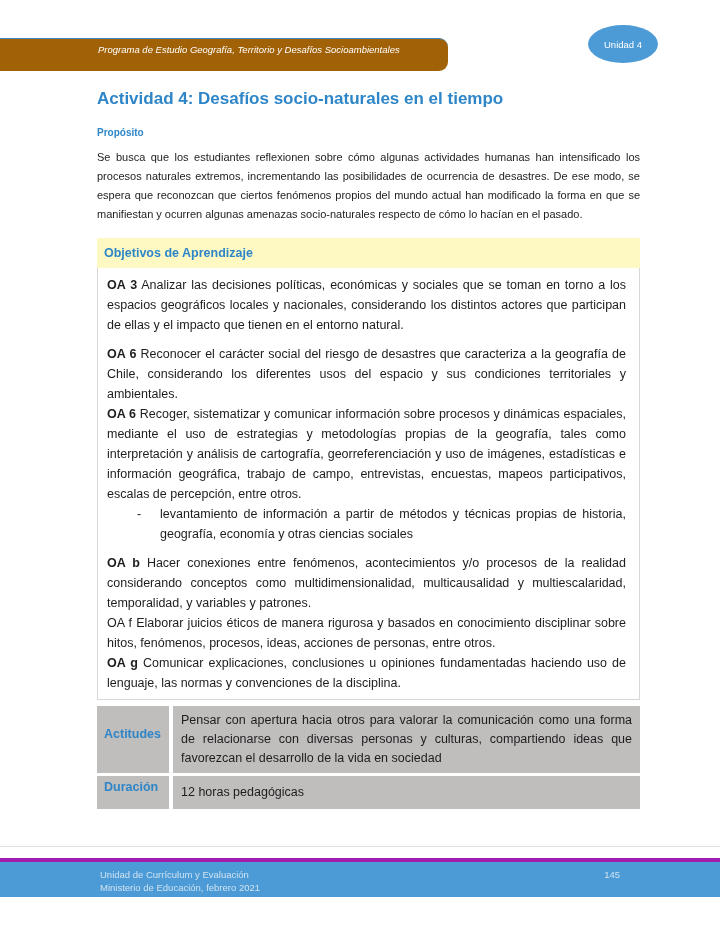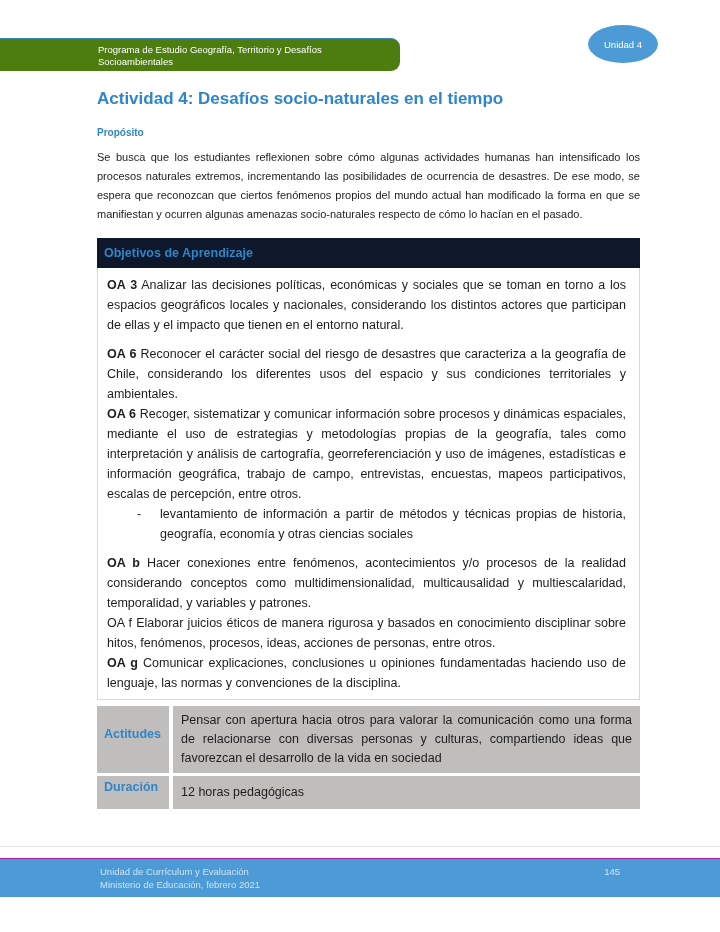--- a/index.html
+++ b/index.html
@@ -4,42 +4,43 @@
 <style>
   * { margin:0; padding:0; box-sizing:border-box; }
   html,body { background:#ffffff; }
   body { font-family:"Liberation Sans","DejaVu Sans",sans-serif; }
   .page {
     position:relative; width:720px; height:932px; background:#ffffff;
     overflow:hidden; margin:0 auto;
   }
   
   .header-band {
-    position:absolute; left:0; top:38px; width:400px; height:33px;
-    background:#4d7c0f; border-radius:0 9px 9px 0;
+    position:absolute; left:0; top:38px; width:448px; height:33px;
+    background:#a16207; border-radius:0 9px 9px 0;
     color:#ffffff; font-size:9.5px; line-height:12.5px;
     padding:4.5px 8px 0 98px;
     border-top:1px solid #3f87c0;
+    font-style:italic;
   }
   .unit-badge {
     position:absolute; left:588px; top:25px; width:70px; height:38px;
     background:#4C9BD6; border-radius:50%;
     display:flex; align-items:center; justify-content:center;
     color:#ffffff; font-size:9.5px;
   }
   
   .content { position:absolute; left:97px; top:88px; width:543px; color:#1d1d1d; }
   .activity-title { color:#2E86C8; font-size:17px; line-height:22px; font-weight:bold; }
   .purpose-heading { color:#2E86C8; font-size:10px; line-height:16px; font-weight:bold; margin-top:15px; }
   .purpose-text {
     margin-top:7px; font-size:11px; line-height:19px;
     text-align:justify;
   }
   .objectives-bar {
-    margin-top:14px; height:30px; background:#0f172a;
+    margin-top:14px; height:30px; background:#fef9c3;
     display:flex; align-items:center; padding-left:7px;
   }
   .objectives-bar .bar-label { color:#2E86C8; font-size:12.5px; font-weight:bold; }
   .objectives-block {
     border:1px solid #D9D6D6; border-top:none;
     padding:7px 13px 6px 9px;
     font-size:12.5px; line-height:20px; text-align:justify;
   }
   .oa { margin:0; }
   .oa.gap { margin-top:9px; }
@@ -57,21 +58,21 @@
   }
   .attr-table .value-cell {
     padding:5px 8px; line-height:19px; text-align:justify; color:#1d1d1d;
   }
   .attr-table .gap-right { border-right:4px solid #ffffff; }
   .attr-table .gap-bottom td { border-bottom:3px solid #ffffff; }
   
   .footer-divider { position:absolute; left:0; top:846px; width:720px; height:1px; background:#E3E1E1; }
   .footer-band {
     position:absolute; left:0; top:858px; width:720px; height:39px;
-    background:#4C9BD6; border-top:1px solid #a21caf;
+    background:#4C9BD6; border-top:4px solid #a21caf;
     display:flex; justify-content:space-between; align-items:flex-start;
     padding:6px 100px 0 100px;
     color:#CFE3F2; font-size:9.5px; line-height:13px;
   }
 </style>
 </head>
 <body>
 
 <div class="page">
 

